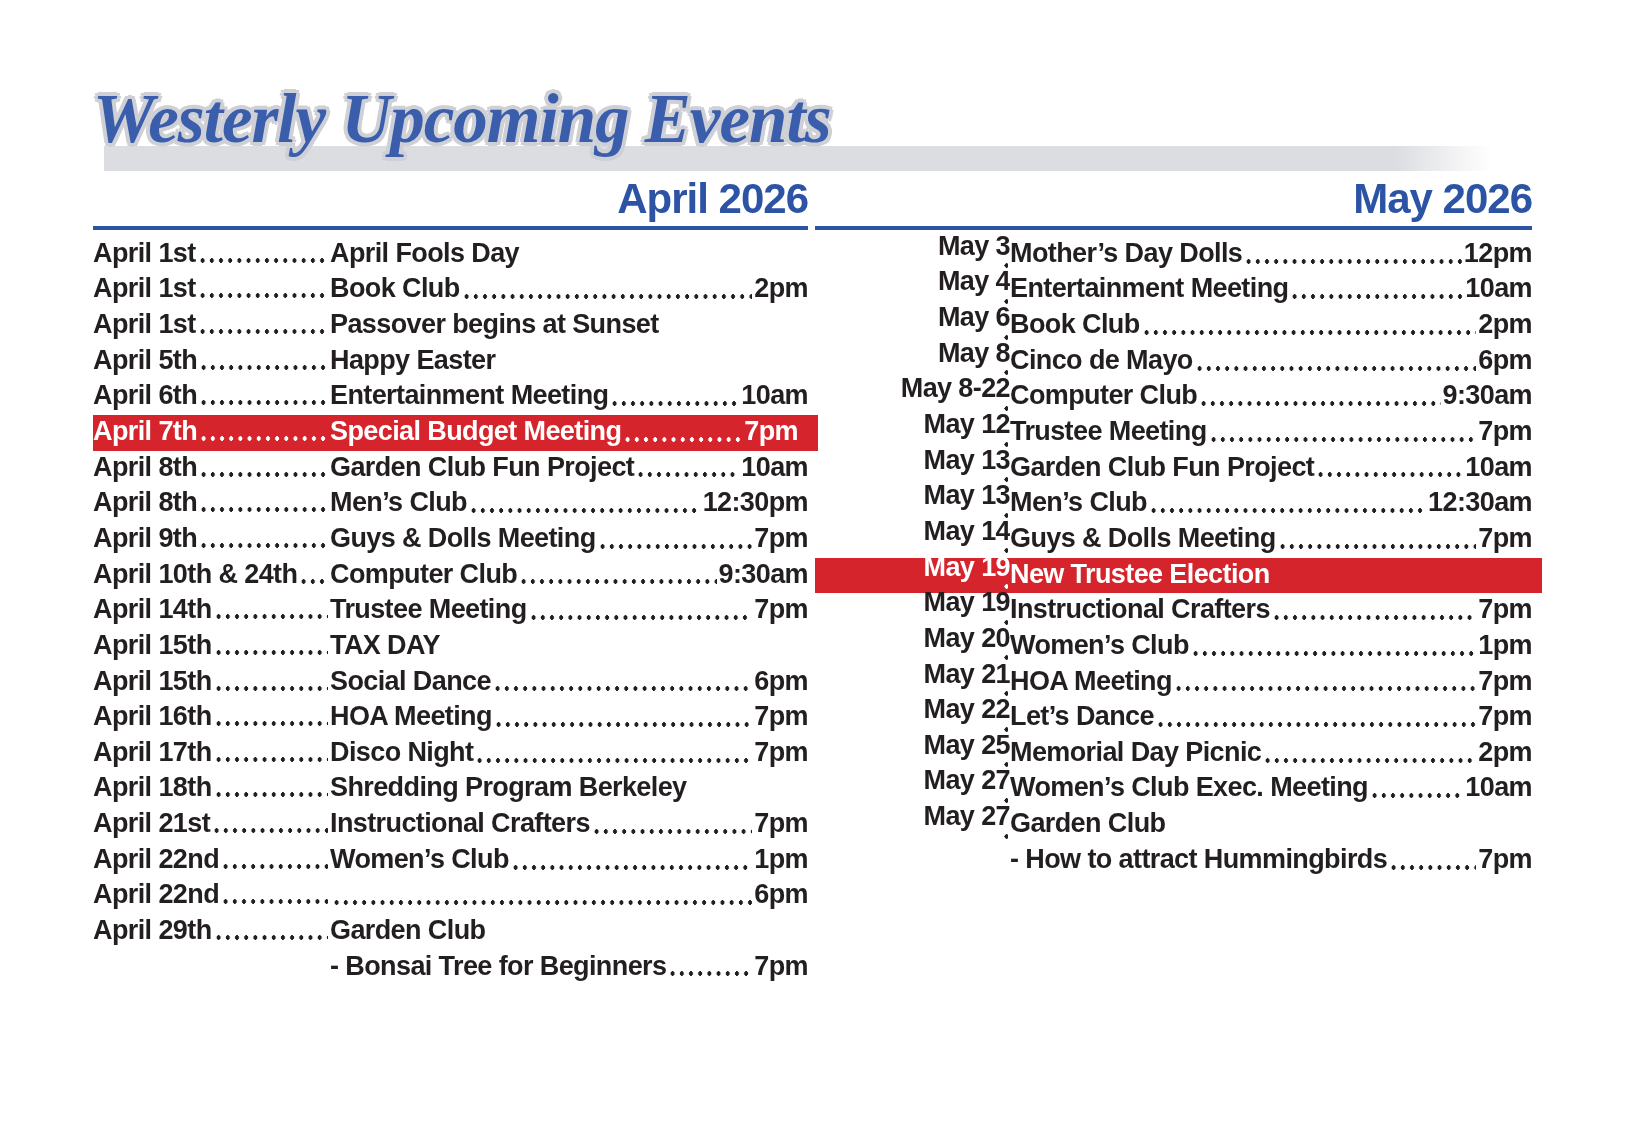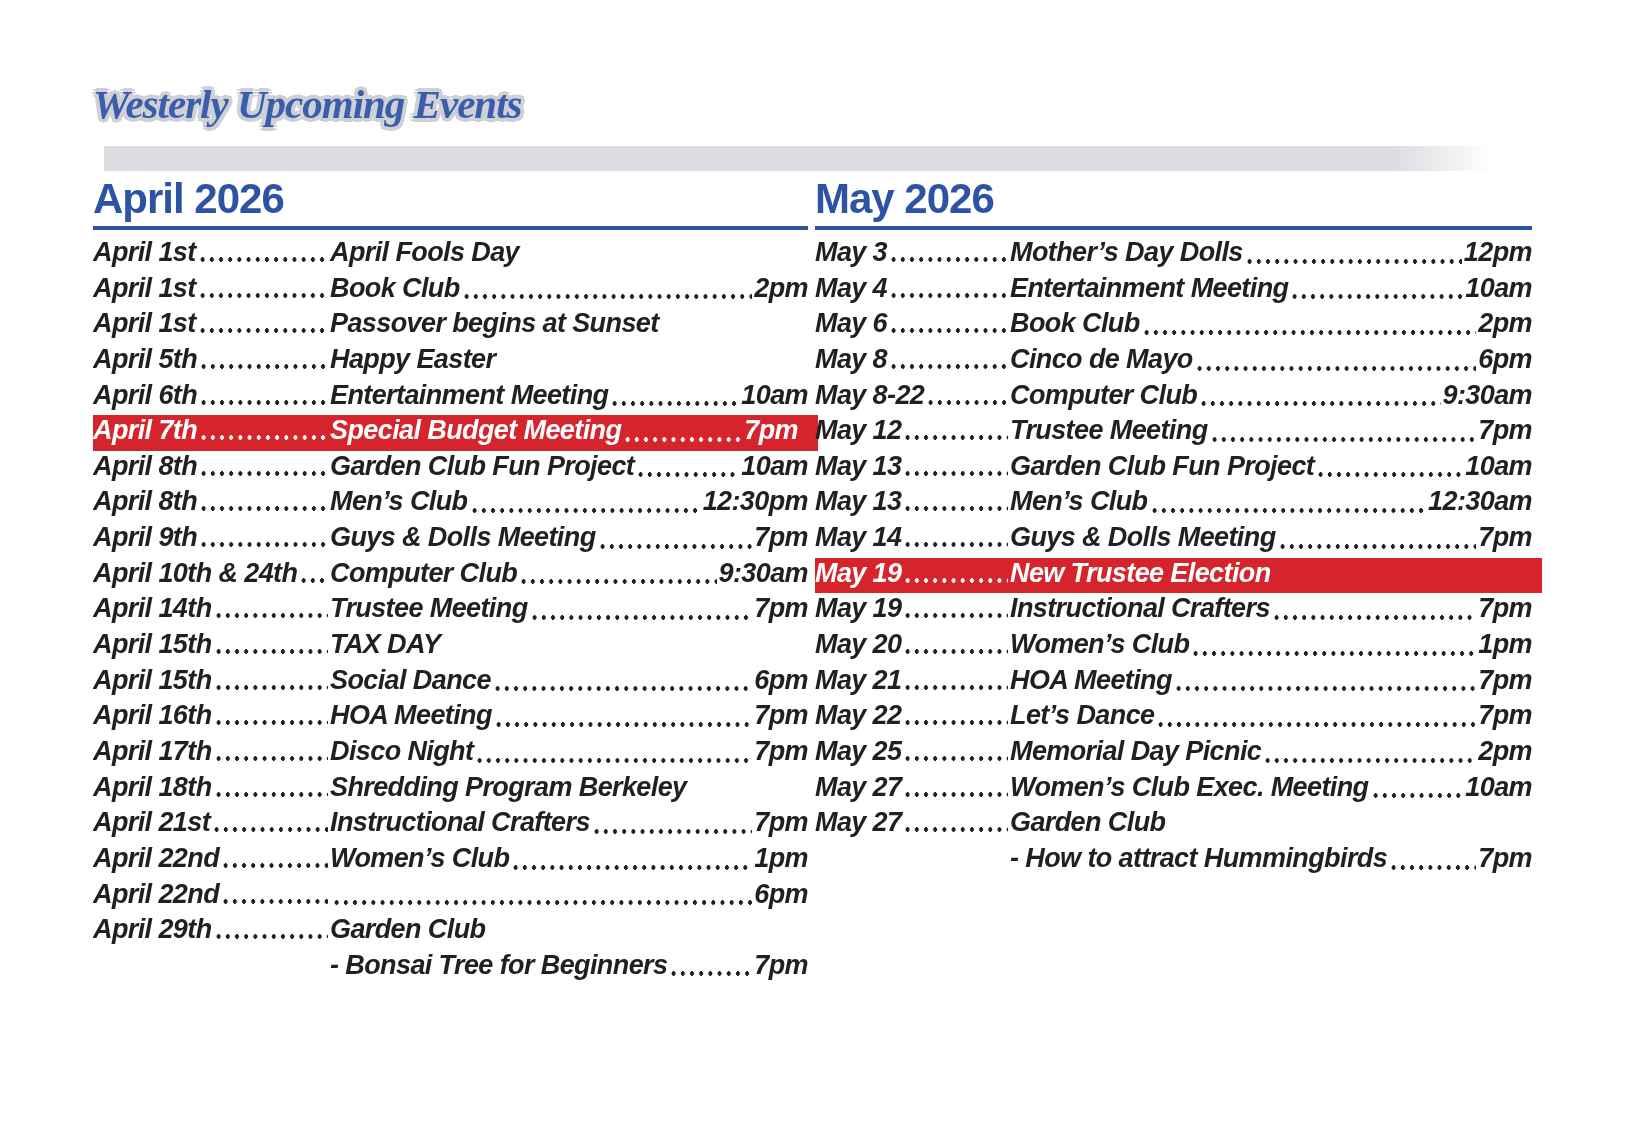--- a/index.html
+++ b/index.html
@@ -18,21 +18,21 @@
     background:linear-gradient(to right, var(--bar-gray) 0%, var(--bar-gray) 93%, rgba(220,221,225,0) 100%);
     z-index:0;
   }
   .script-title{
     position:absolute;
     left:93px;top:80px;
     z-index:1;
     font-family:cursive;
     font-style:italic;
     font-weight:700;
-    font-size:41px;
+    font-size:69px;
     letter-spacing:-1px;
     color:var(--title-blue);
     white-space:nowrap;
     text-shadow:
       4px 0 0 var(--outline-gray), -4px 0 0 var(--outline-gray),
       0 4px 0 var(--outline-gray), 0 -4px 0 var(--outline-gray),
       3px 3px 0 var(--outline-gray), -3px 3px 0 var(--outline-gray),
       3px -3px 0 var(--outline-gray), -3px -3px 0 var(--outline-gray);
   }
   
@@ -41,46 +41,46 @@
   .col-may{left:815px;width:717px;}
   .col-heading{
     margin:0;
     font-size:42px;
     font-weight:700;
     letter-spacing:-1px;
     color:var(--accent-blue);
     line-height:1.0;
     padding-bottom:6px;
     border-bottom:4px solid var(--accent-blue);
+    text-align:right;
   }
   .rows{margin-top:7px;}
   .row{
     --dot:var(--ink);
     display:flex;
-    align-items:flex-start;
+    align-items:center;
     height:35.65px;
     box-sizing:border-box;
     padding-bottom:3px;
     font-size:27px;
     font-weight:700;
     letter-spacing:-0.6px;
     color:var(--ink);
     white-space:nowrap;
-    font-style:italic;
   }
   .row.hl{
     --dot:#ffffff;
     color:#ffffff;
     background:var(--hl-red);
     margin-right:-10px;
     padding-right:20px;
   }
   .datecell{display:flex;flex:0 0 auto;align-items:flex-end;overflow:hidden;}
   .col-april .datecell{width:237px;}
-  .col-may .datecell{width:195px;}
+  .col-may .datecell{width:195px;flex-direction:column;}
   .dt{flex:0 0 auto;}
   .dots{
     flex:1 1 8px;
     min-width:6px;
     align-self:flex-end;
     height:5px;
     margin:0 2px 6px 2px;
     background-image:radial-gradient(circle, var(--dot) 2.05px, rgba(0,0,0,0) 2.35px);
     background-size:9.2px 5px;
     background-repeat:repeat-x;

